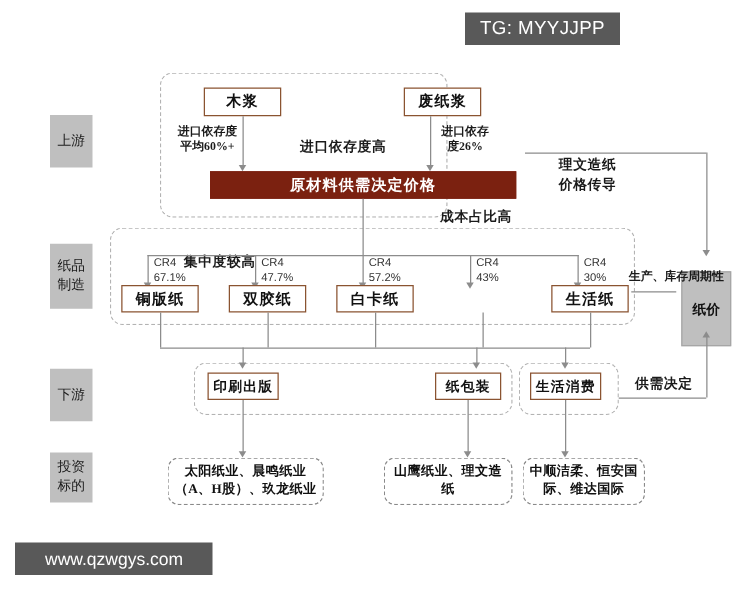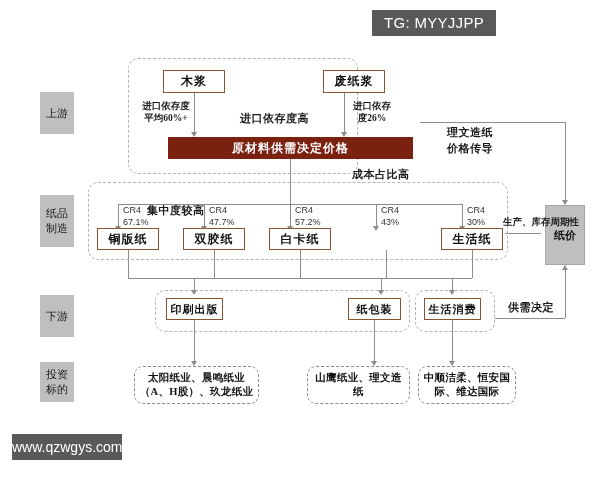--- a/index.html
+++ b/index.html
@@ -19,21 +19,21 @@
     font-family:"Liberation Sans","DejaVu Sans",sans-serif;
     font-size:15px;line-height:26px;
     padding:0 12px;letter-spacing:.3px;
     white-space:nowrap;
   }
   .watermark{
     position:absolute;left:12px;top:434px;
     background:#595959;color:#ffffff;
     font-family:"Liberation Sans","DejaVu Sans",sans-serif;
     font-size:14px;line-height:26px;
-    padding:0 0;white-space:nowrap;
+    padding:0 24px;white-space:nowrap;
   }
 
   
   .stage-label{
     position:absolute;
     width:34px;
     background:#bfbfbf;
     color:#1a1a1a;
     font-weight:normal;
     font-size:11px;
@@ -68,20 +68,21 @@
   .node.filled{
     background:#7b2110;
     border-color:#7b2110;
     color:#ffffff;
   }
   .node.gray{
     background:#bfbfbf;
     border:1px solid #a6a6a6;
     color:#111111;
     letter-spacing:0px;
+    margin-top:12px;
   }
   .node.dashed-pill{
     border:1px dashed #8a8a8a;
     border-radius:9px;
     font-size:10.5px;
     line-height:14px;
     letter-spacing:.3px;
     padding:2px 4px;
   }
 

